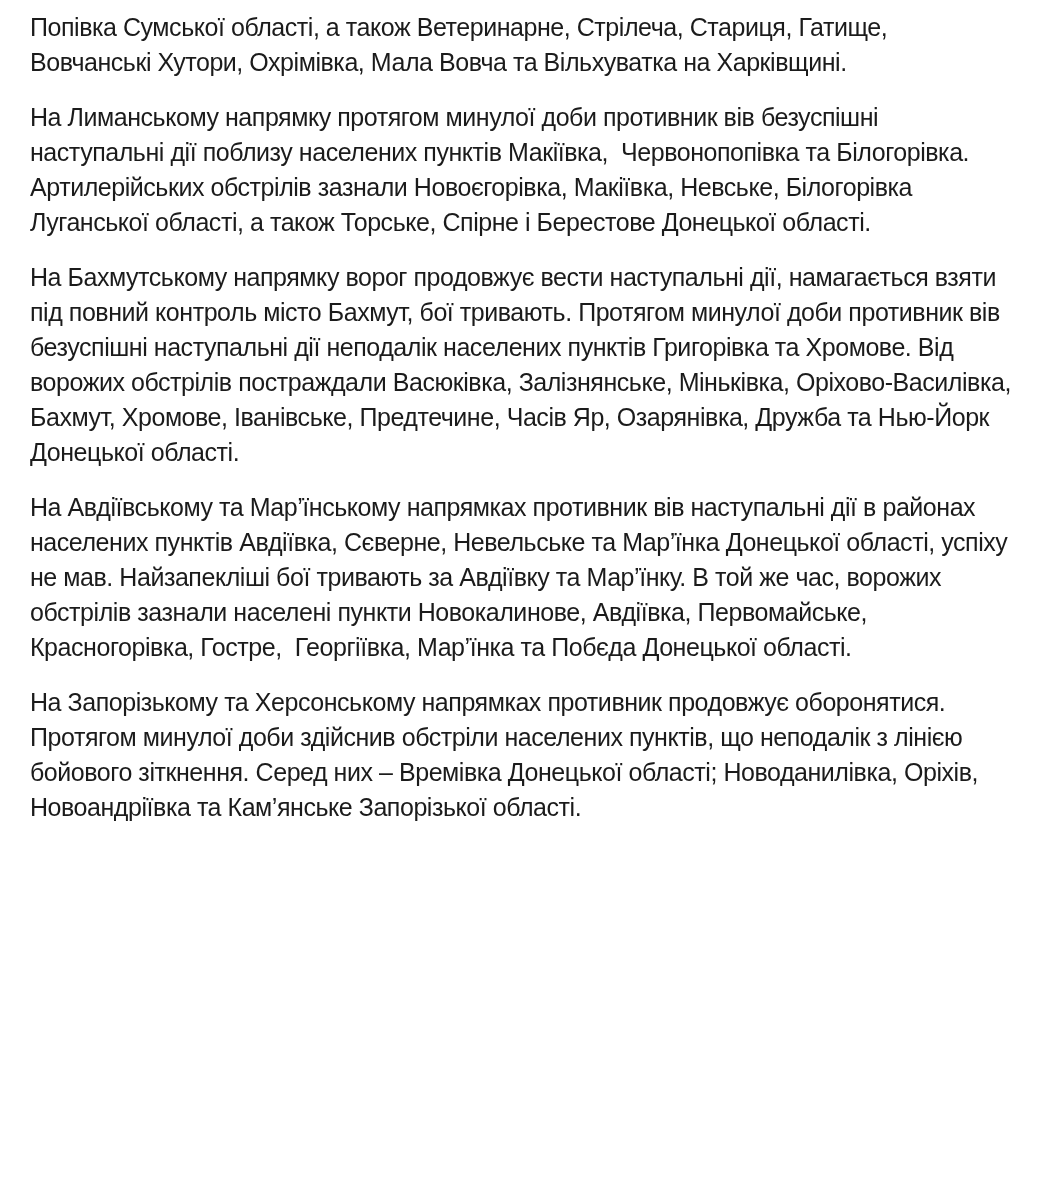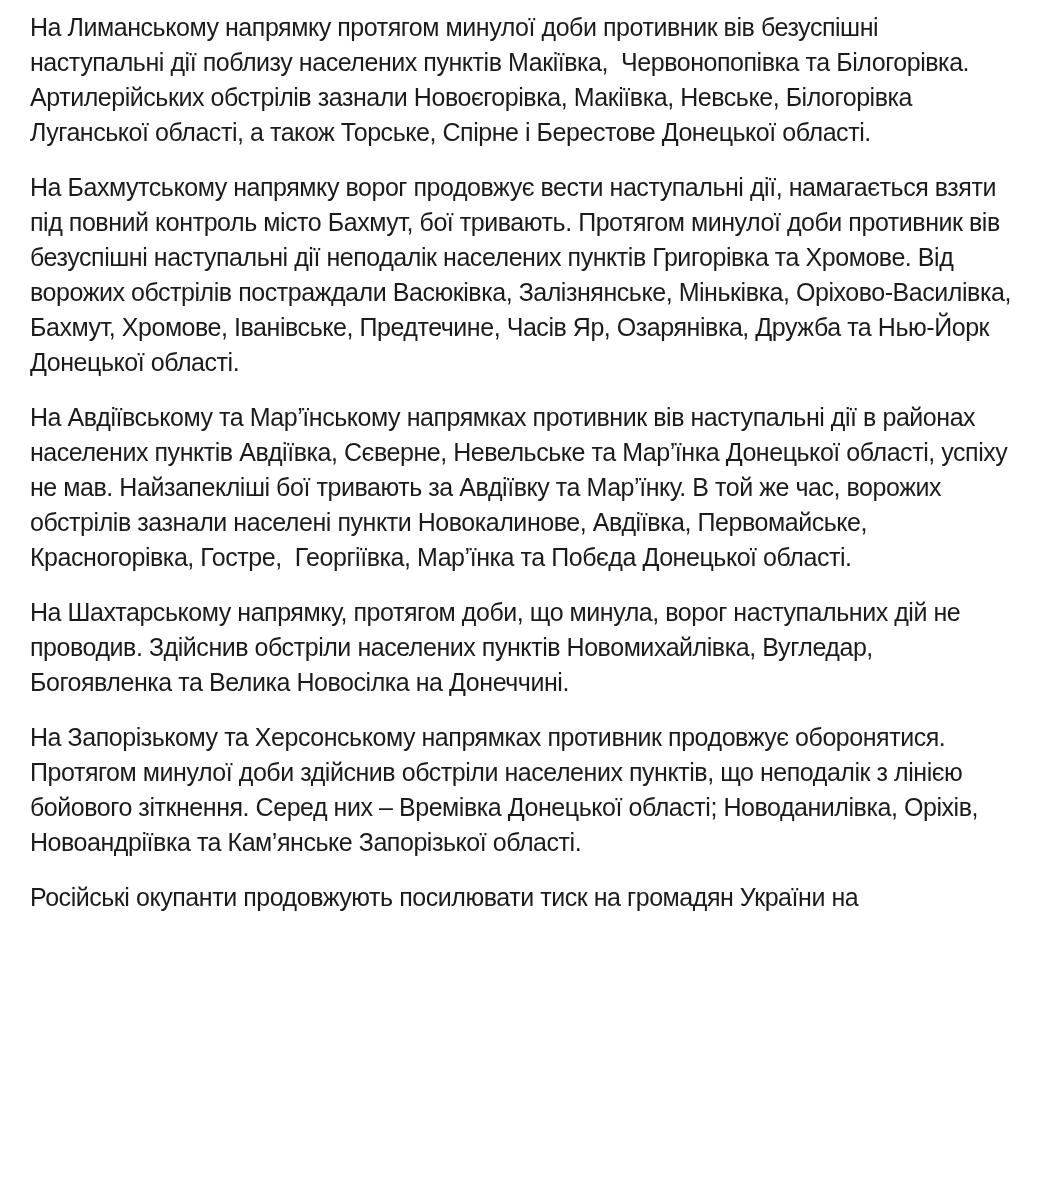--- a/index.html
+++ b/index.html
@@ -28,19 +28,18 @@
   }
   .doc p {
     margin: 0 0 20px 0;
     white-space: pre-wrap; 
   }
 </style>
 </head>
 <body>
 
 <main class="doc">
+  <p>Попівка Сумської області, а також Ветеринарне, Стрілеча, Стариця, Гатище, Вовчанські Хутори, Охрімівка, Мала Вовча та Вільхуватка на Харківщині.</p>
   <p>На Лиманському напрямку протягом минулої доби противник вів безуспішні наступальні дії поблизу населених пунктів Макіївка,  Червонопопівка та Білогорівка. Артилерійських обстрілів зазнали Новоєгорівка, Макіївка, Невське, Білогорівка Луганської області, а також Торське, Спірне і Берестове Донецької області.</p>
   <p>На Бахмутському напрямку ворог продовжує вести наступальні дії, намагається взяти під повний контроль місто Бахмут, бої тривають. Протягом минулої доби противник вів безуспішні наступальні дії неподалік населених пунктів Григорівка та Хромове. Від ворожих обстрілів постраждали Васюківка, Залізнянське, Міньківка, Оріхово-Василівка, Бахмут, Хромове, Іванівське, Предтечине, Часів Яр, Озарянівка, Дружба та Нью-Йорк Донецької області.</p>
   <p>На Авдіївському та Мар’їнському напрямках противник вів наступальні дії в районах населених пунктів Авдіївка, Сєверне, Невельське та Мар’їнка Донецької області, успіху не мав. Найзапекліші бої тривають за Авдіївку та Мар’їнку. В той же час, ворожих обстрілів зазнали населені пункти Новокалинове, Авдіївка, Первомайське, Красногорівка, Гостре,  Георгіївка, Мар’їнка та Побєда Донецької області.</p>
-  <p>На Шахтарському напрямку, протягом доби, що минула, ворог наступальних дій не проводив. Здійснив обстріли населених пунктів Новомихайлівка, Вугледар, Богоявленка та Велика Новосілка на Донеччині.</p>
   <p>На Запорізькому та Херсонському напрямках противник продовжує оборонятися. Протягом минулої доби здійснив обстріли населених пунктів, що неподалік з лінією бойового зіткнення. Серед них – Времівка Донецької області; Новоданилівка, Оріхів, Новоандріївка та Кам’янське Запорізької області.</p>
-  <p>Російські окупанти продовжують посилювати тиск на громадян України на</p>
 </main>
 
 </body></html>

